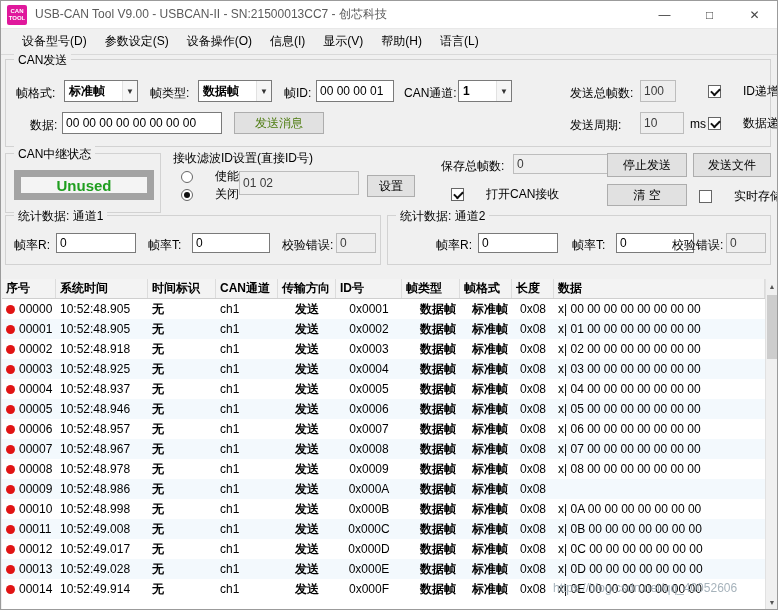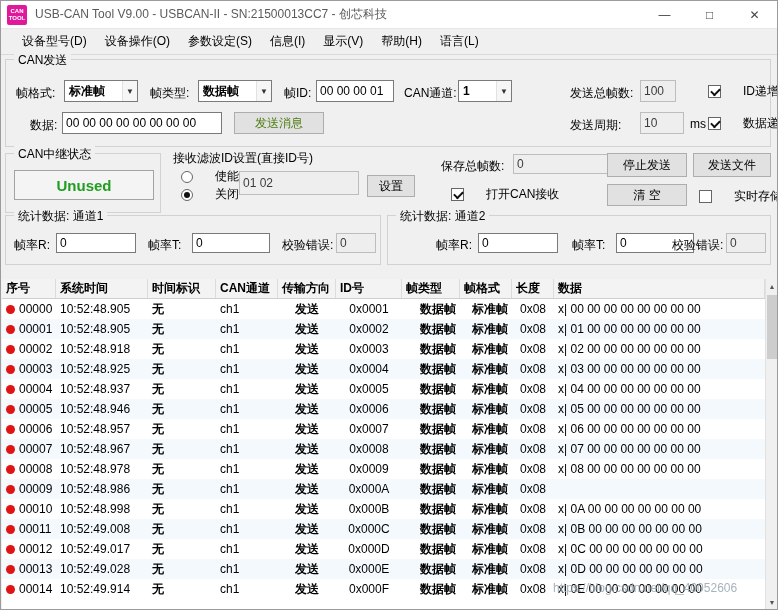--- a/index.html
+++ b/index.html
@@ -35,21 +35,21 @@
   .cb{width:13px;height:13px;background:#fff;border:1px solid #666;position:relative;flex:none}
   .cb.on::after{content:"";position:absolute;left:2px;top:2px;width:7px;height:4px;
                 border-left:2px solid #111;border-bottom:2px solid #111;transform:rotate(-45deg)}
   .radio{width:12px;height:12px;background:#fff;border:1px solid #666;border-radius:50%;position:relative;flex:none}
   .radio.on::after{content:"";position:absolute;left:2px;top:2px;width:6px;height:6px;border-radius:50%;background:#111}
   .group{position:absolute;border:1px solid #d2d2d2}
   .gtitle{position:absolute;top:-8px;left:8px;background:#f0f0f0;padding:0 4px;white-space:nowrap}
 
   
   .status-panel{position:absolute;left:8px;top:16px;width:140px;height:30px;background:#f4f4f4;
-                border:1px solid #a3a3a3;display:flex;align-items:center;justify-content:center;
+                border:7px solid #a3a3a3;display:flex;align-items:center;justify-content:center;
                 color:#1f9e1f;font-weight:bold;font-size:15px}
 
   
   .table{position:absolute;left:1px;top:278px;width:763px;height:331px;background:#fff;overflow:hidden}
   .thead{display:flex;height:20px;background:#f3f3f3;border-bottom:1px solid #cfcfcf;font-weight:bold}
   .th{display:flex;align-items:center;padding:0 4px;border-right:1px solid #dcdcdc;white-space:nowrap;overflow:hidden}
   .trow{display:flex;height:20px;align-items:center;cursor:default}
   .trow.alt{background:#f3f9fd}
   .tc{display:flex;align-items:center;height:100%;padding:0 4px;white-space:nowrap;overflow:hidden}
   .w0{width:54px}.w1{width:92px}.w2{width:68px}.w3{width:62px}.w4{width:58px}
@@ -81,22 +81,22 @@
     <span class="tb-title">USB-CAN Tool V9.00 - USBCAN-II - SN:21500013CC7 - 创芯科技</span>
     <div class="win-btns">
       <span class="win-btn">—</span>
       <span class="win-btn">□</span>
       <span class="win-btn">✕</span>
     </div>
   </div>
 
   <div class="menubar">
     <span class="menu-item">设备型号(D)</span>
+    <span class="menu-item">参数设定(S)</span>
     <span class="menu-item">设备操作(O)</span>
-    <span class="menu-item">参数设定(S)</span>
     <span class="menu-item">信息(I)</span>
     <span class="menu-item">显示(V)</span>
     <span class="menu-item">帮助(H)</span>
     <span class="menu-item">语言(L)</span>
   </div>
 
   <div class="group" style="left:4px;top:58px;width:766px;height:88px">
     <span class="gtitle">CAN发送</span>
 
     <span class="lbl" style="left:10px;top:25px">帧格式:</span>

